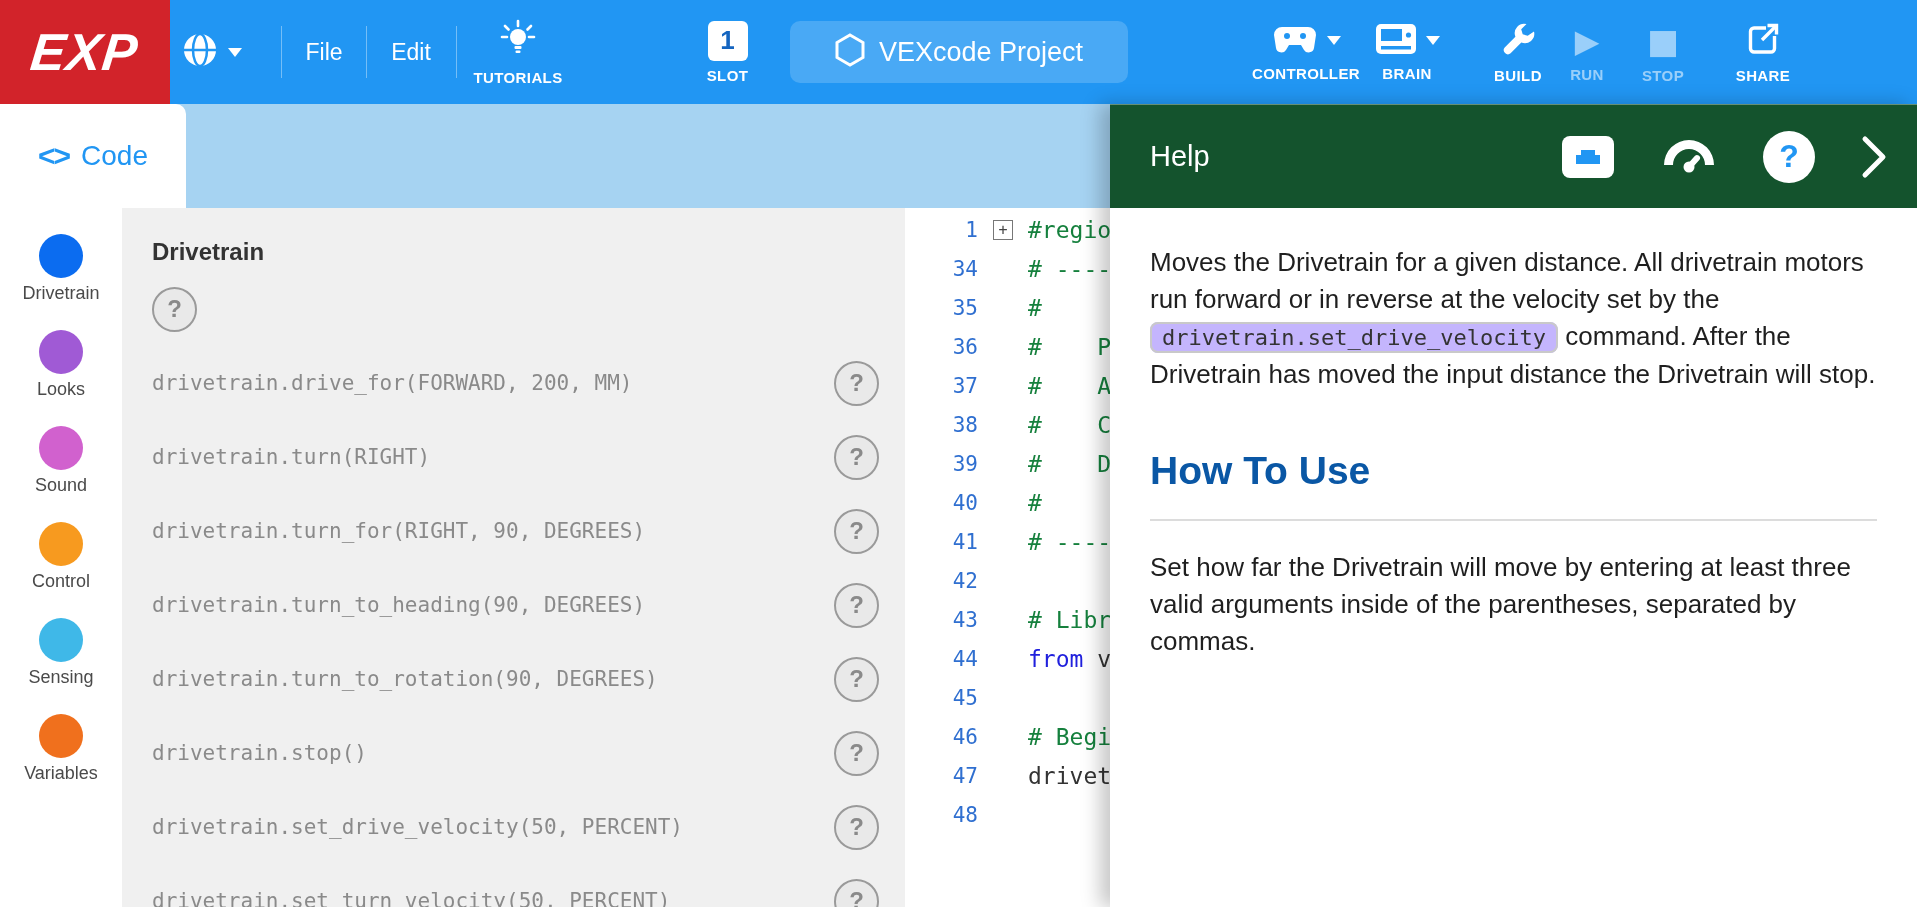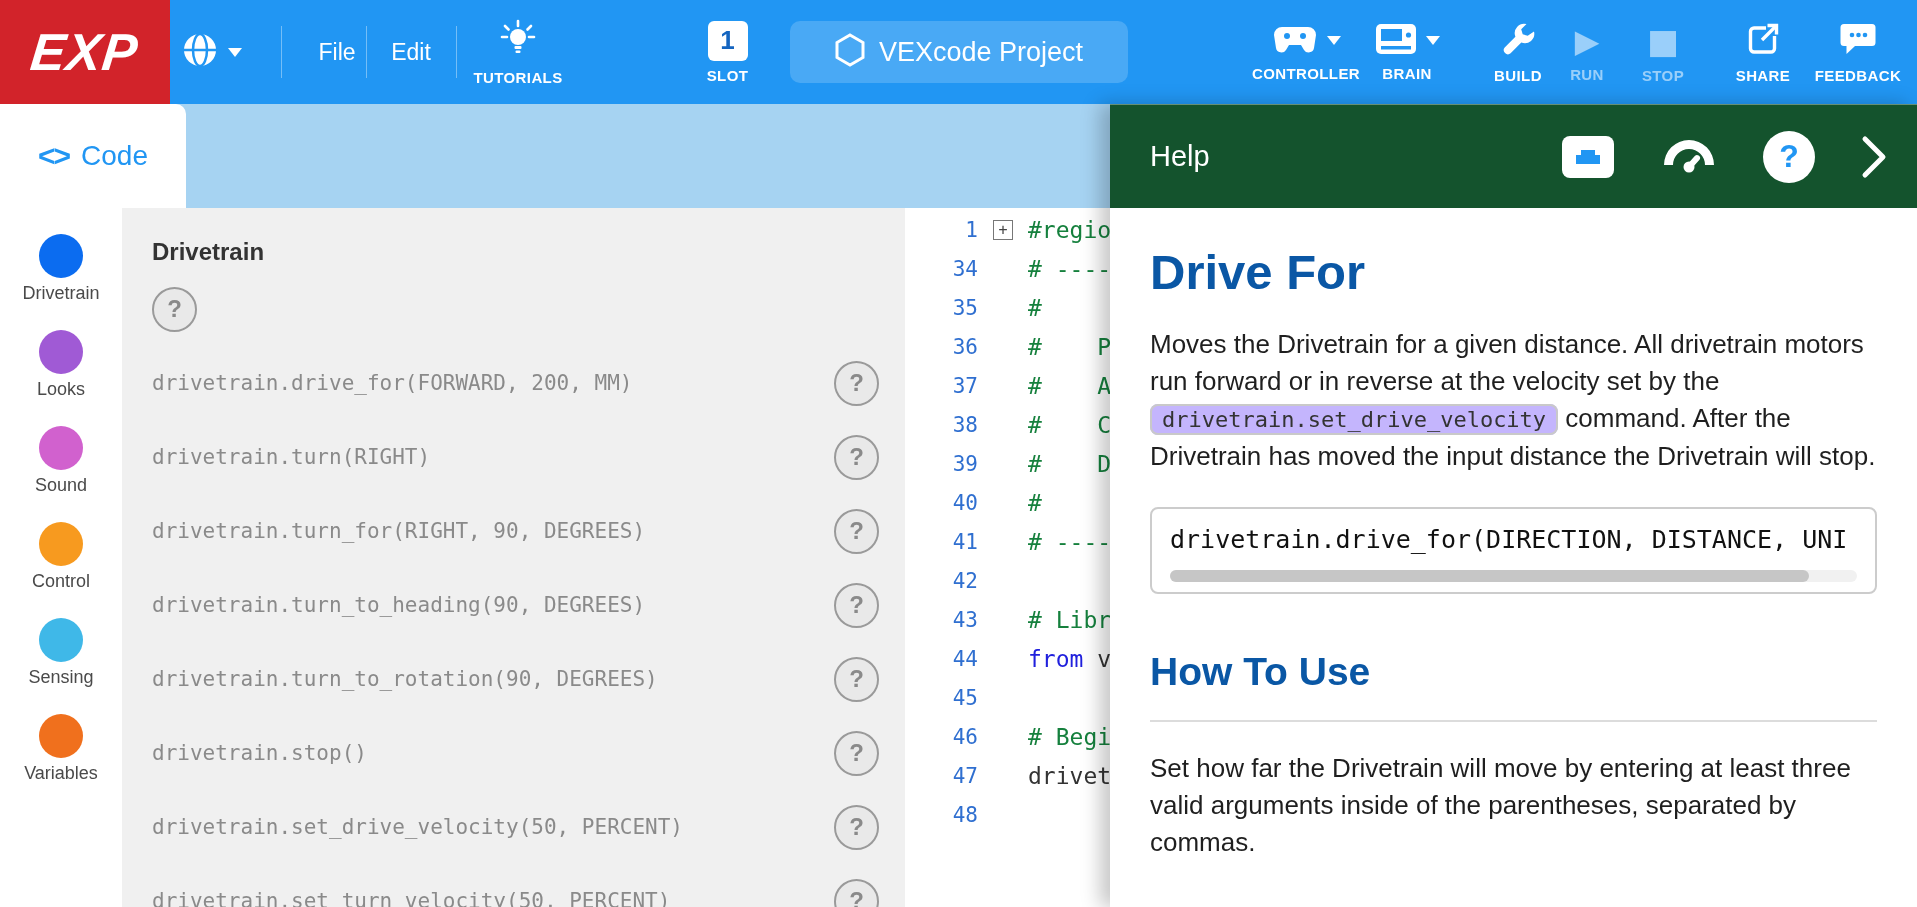--- a/index.html
+++ b/index.html
@@ -108,21 +108,21 @@
           <circle cx="19" cy="19" r="16" fill="#fff"></circle>
           <ellipse cx="19" cy="19" rx="7" ry="16" fill="none" stroke="#2196f3" stroke-width="2.5"></ellipse>
           <line x1="3" y1="19" x2="35" y2="19" stroke="#2196f3" stroke-width="2.5"></line>
         </svg>
       </span>
       <span class="caret"></span>
     </div>
   </div>
 
   <div class="vsep" style="left:281px;"></div>
-  <div class="titem" style="left:298px;width:78px;">
+  <div class="titem" style="left:285px;width:78px;">
     <span class="menu-text">File</span>
   </div>
   <div class="vsep" style="left:366px;"></div>
   <div class="titem" style="left:372px;width:78px;">
     <span class="menu-text">Edit</span>
   </div>
   <div class="vsep" style="left:456px;"></div>
 
   <div class="titem" style="left:455px;width:126px;">
     <span>
@@ -210,31 +210,20 @@
     <span>
       <svg width="36" height="36" viewBox="0 0 36 36" fill="none" stroke="#fff" stroke-width="3.4">
         <path d="M21 7 H9 a3.5 3.5 0 0 0 -3.5 3.5 v17 a3.5 3.5 0 0 0 3.5 3.5 h17 a3.5 3.5 0 0 0 3.5 -3.5 V15"></path>
         <path d="M17 19 L31 5"></path>
         <path d="M22.5 4.5 h9 v9"></path>
       </svg>
     </span>
     <span class="lbl">SHARE</span>
   </div>
 
-  <div class="titem" style="left:1806px;width:104px;">
-    <span>
-      <svg width="38" height="36" viewBox="0 0 38 36">
-        <path d="M5 3 h28 a3.5 3.5 0 0 1 3.5 3.5 v15 a3.5 3.5 0 0 1 -3.5 3.5 h-17 l-8.5 8 v-8 h-2.5 a3.5 3.5 0 0 1 -3.5 -3.5 v-15 a3.5 3.5 0 0 1 3.5 -3.5z" fill="#fff"></path>
-        <circle cx="13" cy="14" r="2.3" fill="#2196f3"></circle>
-        <circle cx="19.5" cy="14" r="2.3" fill="#2196f3"></circle>
-        <circle cx="26" cy="14" r="2.3" fill="#2196f3"></circle>
-      </svg>
-    </span>
-    <span class="lbl">FEEDBACK</span>
-  </div>
 </div>
 
 <div class="tabstrip">
   <div class="code-tab">
     <span class="code-tab-icon">&lt;&gt;</span>
     <span class="code-tab-label">Code</span>
   </div>
 </div>
 
 <div class="sidebar">
@@ -410,27 +399,20 @@
       <span class="qcircle">?</span>
     </span>
     <span class="hicon">
       <svg width="26" height="46" viewBox="0 0 26 46">
         <polyline points="4,5 22,23 4,41" fill="none" stroke="#fff" stroke-width="5" stroke-linecap="round" stroke-linejoin="round"></polyline>
       </svg>
     </span>
   </div>
 
   <div class="help-content">
-    <h1>Drive For</h1>
     <p class="hp"><span>Moves the Drivetrain for a given distance. All drivetrain motors run forward or in reverse at the velocity set by the </span><span class="inline-code">drivetrain.set_drive_velocity</span><span> command. After the Drivetrain has moved the input distance the Drivetrain will stop.</span></p>
 
-    <div class="codebox">
-      <div class="ctext">drivetrain.drive_for(DIRECTION, DISTANCE, UNI</div>
-      <div class="hscroll">
-        <div class="hthumb"></div>
-      </div>
-    </div>
 
     <h2>How To Use</h2>
     <hr>
     <p class="hp p2">Set how far the Drivetrain will move by entering at least three valid arguments inside of the parentheses, separated by commas.</p>
   </div>
 </div>
 
 </body></html>

